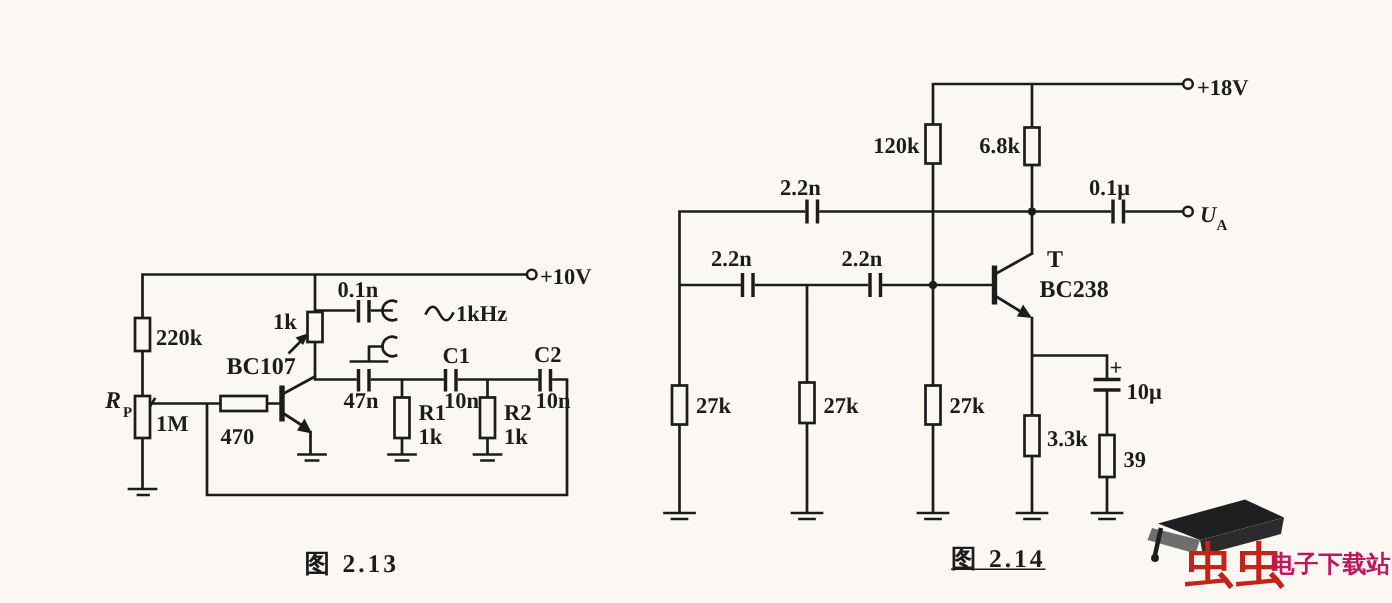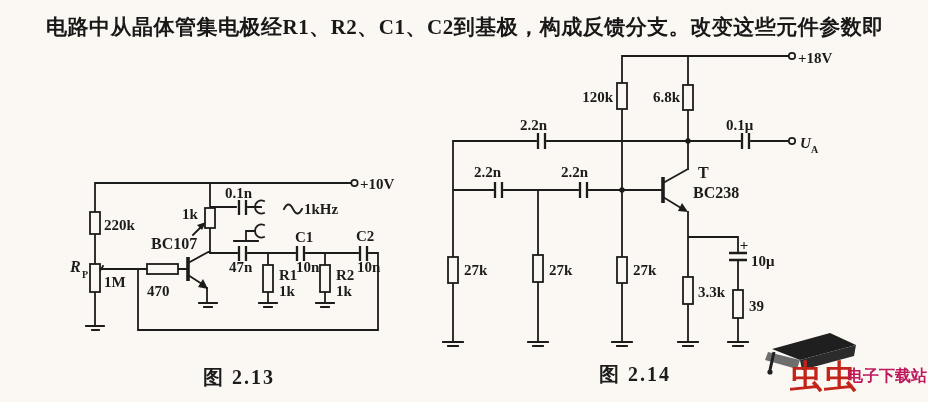--- a/index.html
+++ b/index.html
@@ -13,35 +13,34 @@
   .tbar{stroke:#1c1c1c;stroke-width:3.6;fill:none;stroke-linecap:butt;}
   .res{fill:#fbf8f3;stroke:#1c1c1c;stroke-width:1.8;}
   .term{fill:#fbf8f3;stroke:#1c1c1c;stroke-width:1.7;}
   .dot{fill:#1c1c1c;stroke:none;}
   .ah{fill:#1c1c1c;stroke:none;}
   .lbl{font-family:"Liberation Serif","DejaVu Serif",serif;font-weight:700;
        font-size:15px;fill:#1c1c1c;}
   .lbl-big{font-size:16px;}
   .lbl-sub{font-size:10px;}
   .lbl-it{font-style:italic;}
-  .caption{position:absolute;font-size:20px;font-weight:700;letter-spacing:2px;color:#1c1c1c;}
+  .caption{position:absolute;font-size:17px;font-weight:700;letter-spacing:2px;color:#1c1c1c;}
   .watermark{position:absolute;left:760px;top:330px;width:168px;height:72px;}
   .wm-brand{position:absolute;left:30px;top:25px;font-size:32px;font-weight:700;
             color:#c32318;font-family:"Liberation Sans","DejaVu Sans",sans-serif;letter-spacing:2px;}
   .wm-site{position:absolute;left:87px;top:36px;font-size:16px;font-weight:700;
            color:#be185d;font-family:"Liberation Sans","DejaVu Sans",sans-serif;}
   .wm-url{position:absolute;left:28px;top:56px;font-size:13px;font-weight:700;
           color:#8d8d8d;letter-spacing:1.5px;font-family:"Liberation Sans","DejaVu Sans",sans-serif;}
 </style>
 </head>
 <body>
 
 <div class="page">
 
-  <div class="heading">电路中从晶体管集电极经R1、R2、C1、C2到基极，构成反馈分支。改变这些元件参数即</div>
 
   <svg class="schematic" width="928" height="402" viewBox="0 0 928 402">
 
     <g>
 
       <path class="w" d="
         M95,183 H351  M95,183 V212  M95,234 V264  M95,292 V326
         M86,326 H104  M92,330 H99
         M100,269 H188
         M138,269 V330 H378 V253
@@ -158,21 +157,21 @@
       <text class="lbl lbl-big" x="698" y="178">T</text>
       <text class="lbl lbl-big" x="693" y="198">BC238</text>
       <text class="lbl" x="698" y="297">3.3k</text>
       <text class="lbl" x="751" y="266">10μ</text>
       <text class="lbl" x="744" y="250" text-anchor="middle">+</text>
       <text class="lbl" x="749" y="311">39</text>
     </g>
   </svg>
 
   <div class="caption" style="left:203px;top:364px;">图 2.13</div>
-  <div class="caption" style="left:599px;top:361px;">图 2.14</div>
+  <div class="caption" style="left:634px;top:361px;text-decoration:underline;">图 2.14</div>
 
   <div class="watermark">
     <svg width="168" height="72" viewBox="0 0 168 72">
       <polygon points="12,19 70,3 96,15 40,30" fill="#1f1f1f"></polygon>
       <polygon points="40,30 96,15 94,26 42,40" fill="#2b2b2b"></polygon>
       <polygon points="8,22 40,30 37,39 5,30" fill="#6e6e6e"></polygon>
       <path d="M14,22 L10,40" stroke="#1f1f1f" stroke-width="3" fill="none"></path>
       <circle cx="10" cy="42" r="2.6" fill="#1f1f1f"></circle>
     </svg>
     <span class="wm-brand">虫虫</span>

